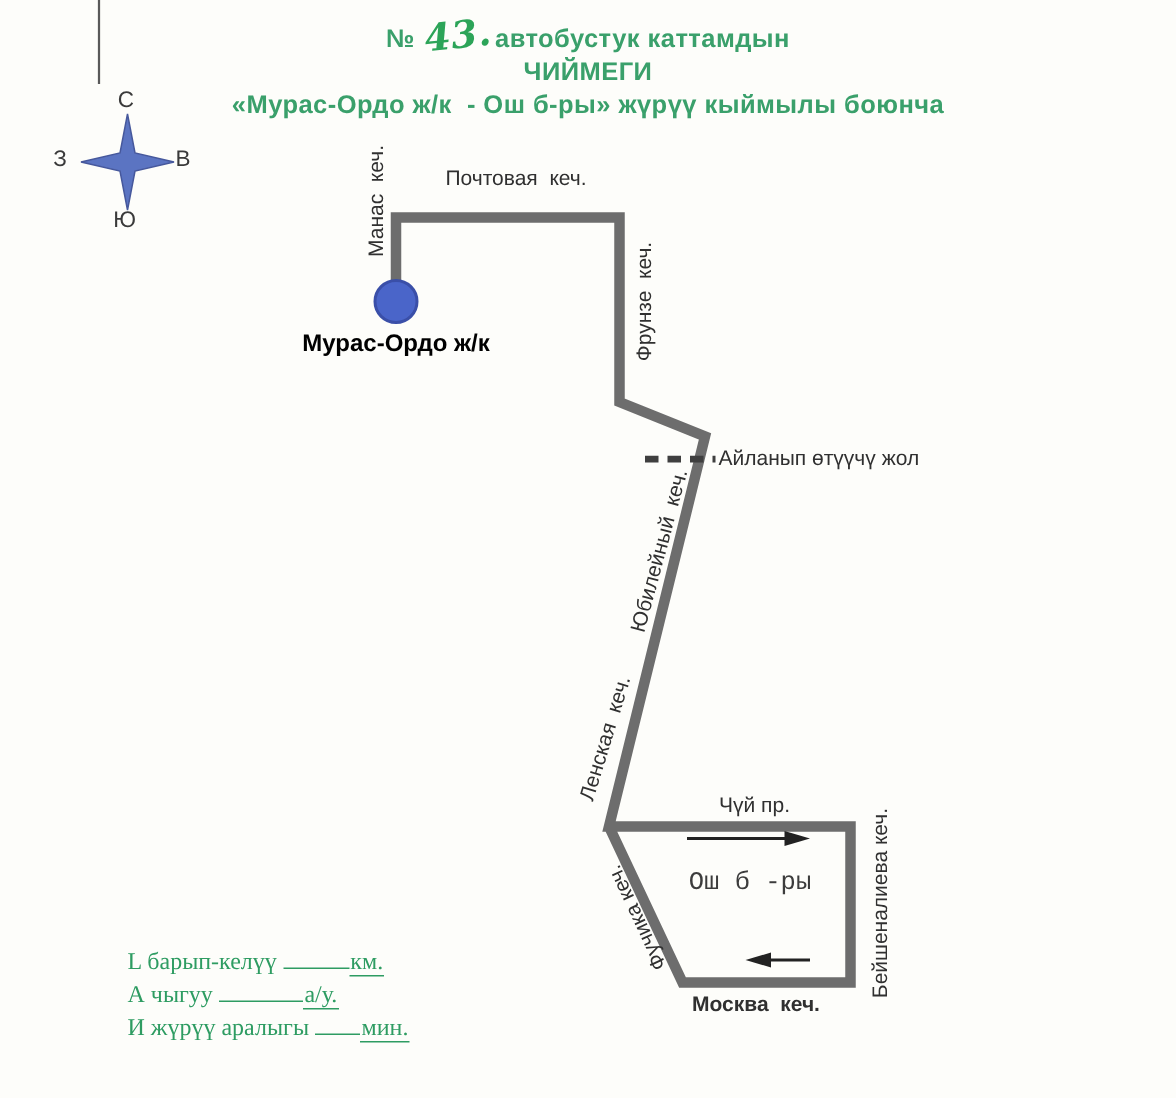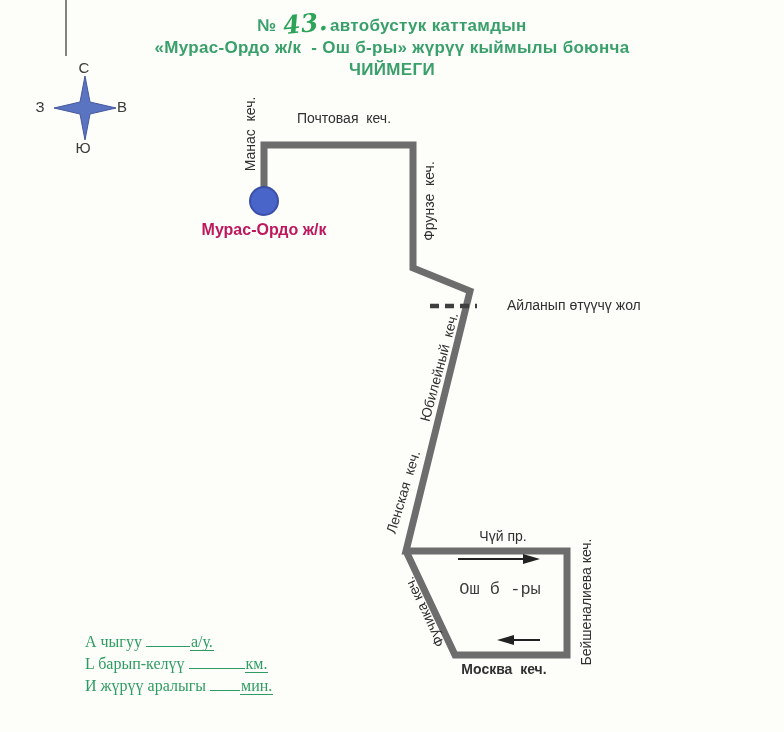--- a/index.html
+++ b/index.html
@@ -43,31 +43,31 @@
     white-space:pre;
     transform:translate(-50%,-50%);
   }
   .r90 {transform:translate(-50%,-50%) rotate(-90deg);}
   .r75 {transform:translate(-50%,-50%) rotate(-75deg);}
   .r73 {transform:translate(-50%,-50%) rotate(-73deg);}
   .r115{transform:translate(-50%,-50%) rotate(-115deg);}
   .lbl-manas        {left:250px;top:134px;}
   .lbl-pochtovaya   {left:344px;top:118px;}
   .lbl-frunze       {left:429px;top:201px;}
-  .lbl-detour       {left:479px;top:305px;transform:translate(0,-50%);margin-left:28px;}
+  .lbl-detour       {left:479px;top:305px;transform:translate(0,-50%);}
   .lbl-yubileyny    {left:439px;top:367px;}
   .lbl-lenskaya     {left:403px;top:492px;}
   .lbl-chuy         {left:503px;top:536px;text-align:right;}
   .lbl-osh          {left:500px;top:589px;font-size:17px;color:#3c3c3c;font-family:Liberation Mono, monospace;}
   .lbl-fuchika      {left:424px;top:612px;}
   .lbl-moskva       {left:504px;top:669px;font-weight:bold;}
   .lbl-beyshenalieva{left:586px;top:602px;}
   .lbl-start{
     left:264px;top:230px;
-    font-weight:bold;font-size:16px;color:#be185d;
+    font-weight:bold;font-size:16px;color:#000000;
   }
 
   
   .legend{
     position:absolute;left:85px;top:631px;
     font-family:"Liberation Serif",serif;
     font-size:16px;line-height:22px;
     color:#2e9c62;
   }
   .legend .line{white-space:pre;}
@@ -108,22 +108,22 @@
     </g>
 
     <g>
       <line x1="512" y1="640" x2="540" y2="640" stroke-width="2" stroke="#222222"></line>
       <polygon points="514,635 497,640 514,645" fill="#222222"></polygon>
     </g>
   </svg>
 
   <div class="title">
     <div class="row"><span>№</span><span class="hand-number">43.</span><span>автобустук каттамдын</span></div>
+    <div class="row">ЧИЙМЕГИ</div>
     <div class="row">«Мурас-Ордо ж/к  - Ош б-ры» жүрүү кыймылы боюнча</div>
-    <div class="row">ЧИЙМЕГИ</div>
   </div>
 
   <div class="compass-lbl" style="left:84px;top:67px;">С</div>
   <div class="compass-lbl" style="left:122px;top:106px;">В</div>
   <div class="compass-lbl" style="left:83px;top:147px;">Ю</div>
   <div class="compass-lbl" style="left:40px;top:106px;">З</div>
 
   <div class="lbl lbl-manas r90">Манас  кеч.</div>
   <div class="lbl lbl-pochtovaya">Почтовая  кеч.</div>
   <div class="lbl lbl-frunze r90">Фрунзе  кеч.</div>
@@ -131,18 +131,18 @@
   <div class="lbl lbl-yubileyny r75">Юбилейный  кеч.</div>
   <div class="lbl lbl-lenskaya r73">Ленская  кеч.</div>
   <div class="lbl lbl-chuy">Чүй пр.</div>
   <div class="lbl lbl-osh">Ош б -ры</div>
   <div class="lbl lbl-fuchika r115">Фучика кеч.</div>
   <div class="lbl lbl-moskva">Москва  кеч.</div>
   <div class="lbl lbl-beyshenalieva r90">Бейшеналиева кеч.</div>
   <div class="lbl lbl-start">Мурас-Ордо ж/к</div>
 
   <div class="legend">
+    <div class="line"><span>L барып-келүү </span><span class="blank"></span><span class="unit">км.</span></div>
     <div class="line"><span>А чыгуу </span><span class="blank"></span><span class="unit">а/у.</span></div>
-    <div class="line"><span>L барып-келүү </span><span class="blank"></span><span class="unit">км.</span></div>
     <div class="line"><span>И жүрүү аралыгы </span><span class="blank"></span><span class="unit">мин.</span></div>
   </div>
 
 </div>
 
 </body></html>

